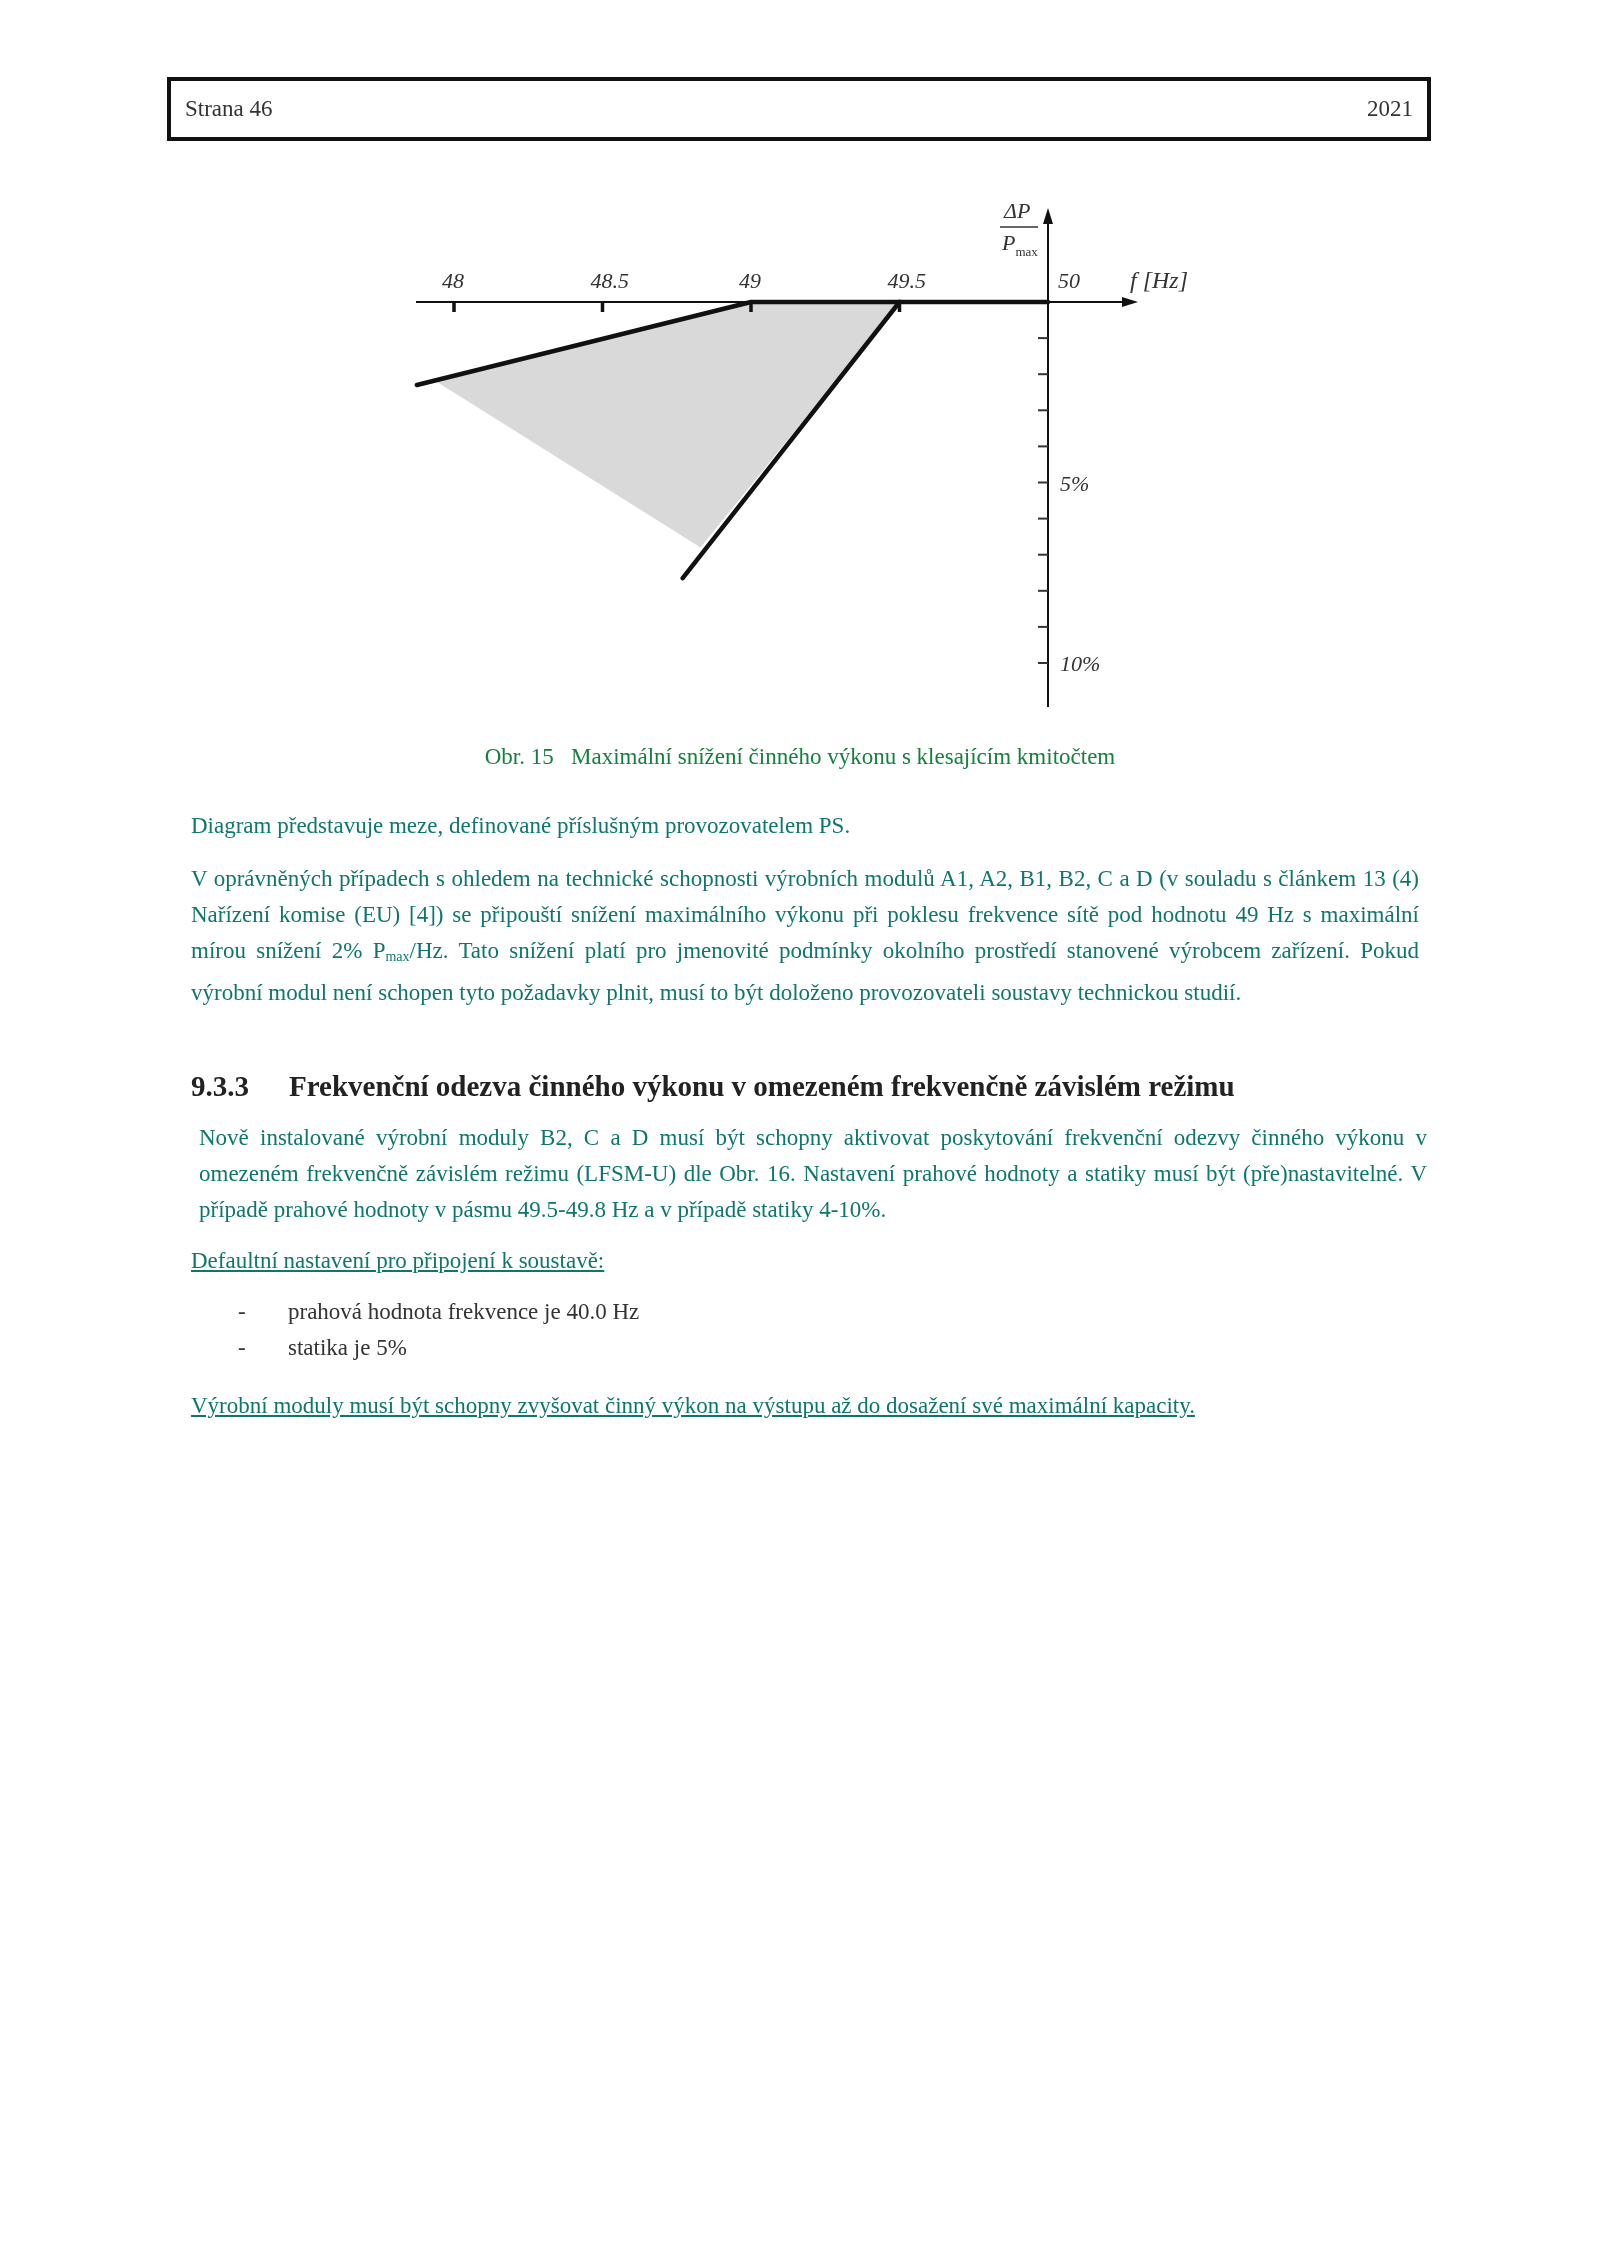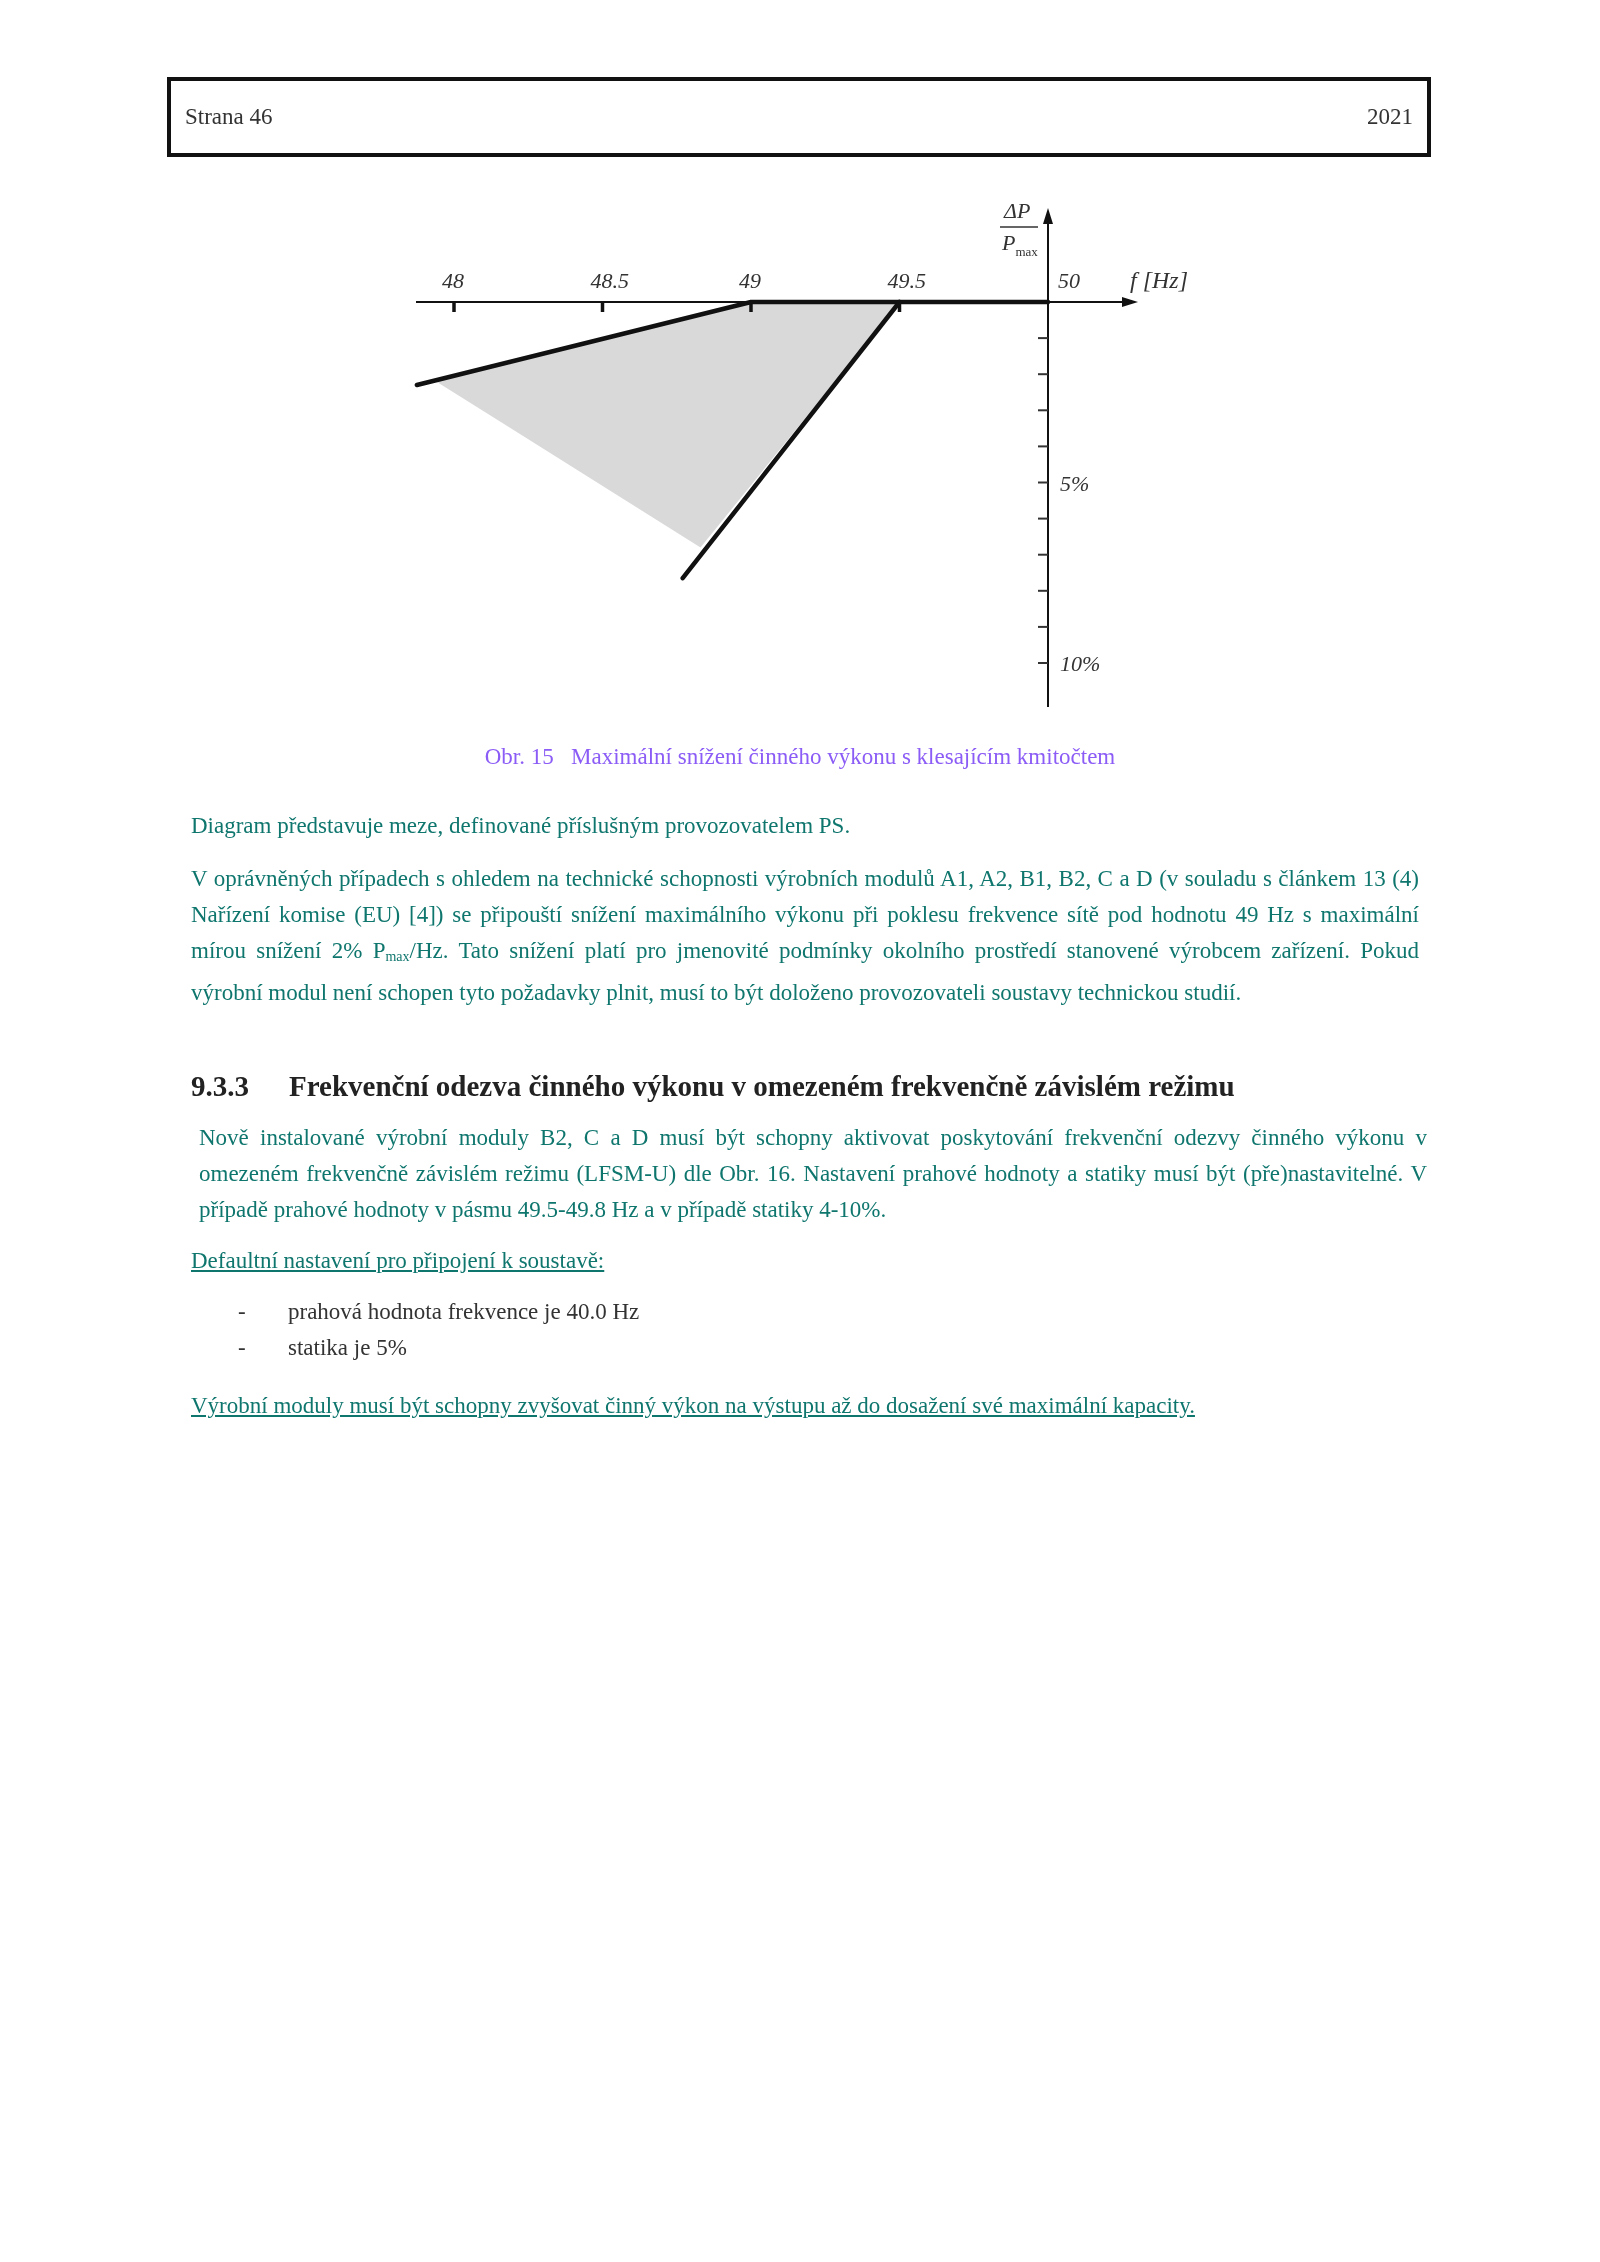--- a/index.html
+++ b/index.html
@@ -1,27 +1,27 @@
 <!DOCTYPE html>
 <html><head>
 <meta charset="utf-8">
 <style>
   html, body { margin:0; padding:0; background:#ffffff; }
   body { width:1600px; height:2262px; position:relative; font-family:"Liberation Serif", serif; color:#222; }
   .header {
-    position:absolute; left:167px; top:77px; width:1264px; height:80px;
+    position:absolute; left:167px; top:77px; width:1264px; height:64px;
     border:4px solid #111; box-sizing:border-box;
     display:flex; align-items:center; justify-content:space-between;
     padding:0 14px; font-size:23px; color:#333;
   }
   .header .center { flex:1; text-align:center; }
   .header .sans { font-family:"Liberation Sans", sans-serif; font-size:21px; }
   .chart { position:absolute; left:0; top:0; width:1600px; height:760px; }
   .chart text { font-family:"Liberation Serif", serif; font-style:italic; fill:#333; }
-  .caption { position:absolute; left:0; width:1600px; top:744px; text-align:center; font-size:23px; color:#8b5cf6; }
+  .caption { position:absolute; left:0; width:1600px; top:744px; text-align:center; font-size:23px; color:#15803d; }
   .para { position:absolute; left:191px; width:1228px; font-size:23px; line-height:36px; color:#0f766e; text-align:justify; }
   .para.j-last { text-align-last:left; }
   .heading { position:absolute; left:191px; top:1070px; font-size:29px; font-weight:bold; color:#222; }
   .heading .num { display:inline-block; width:98px; }
   .list { position:absolute; left:238px; top:1294px; font-size:23px; line-height:36px; color:#333; margin:0; padding:0; list-style:none; }
   .list li { display:flex; }
   .list .dash { width:50px; }
   sub { font-size:14px; vertical-align:-3px; }
 </style>
 </head>

